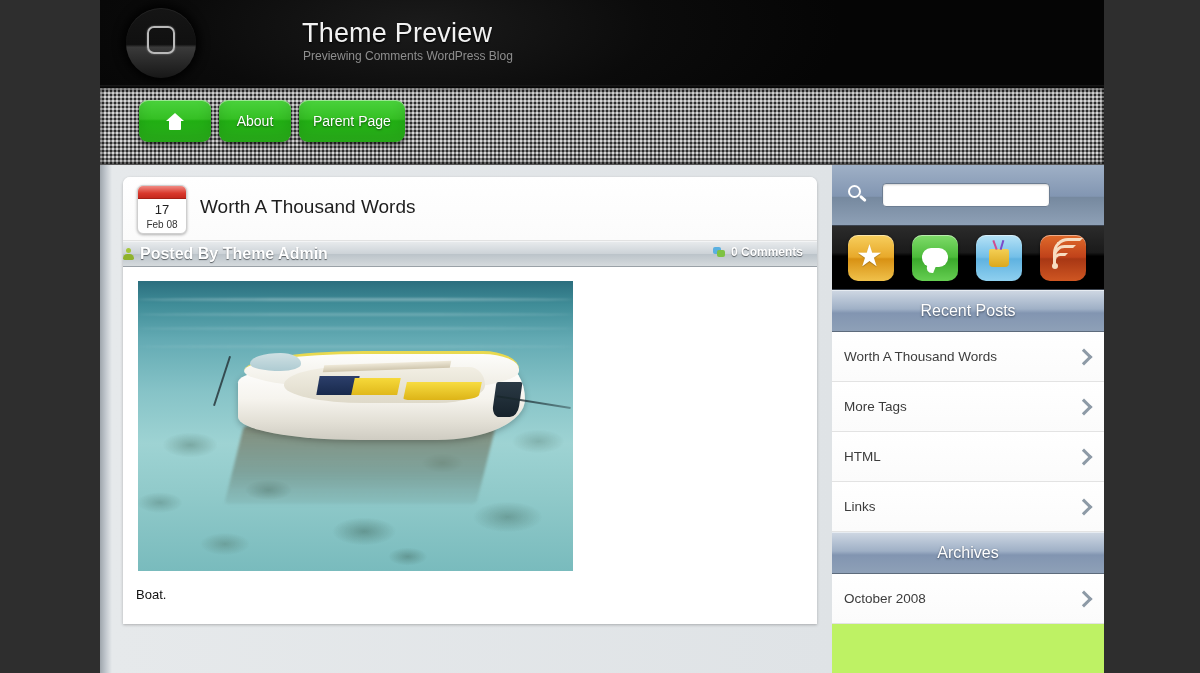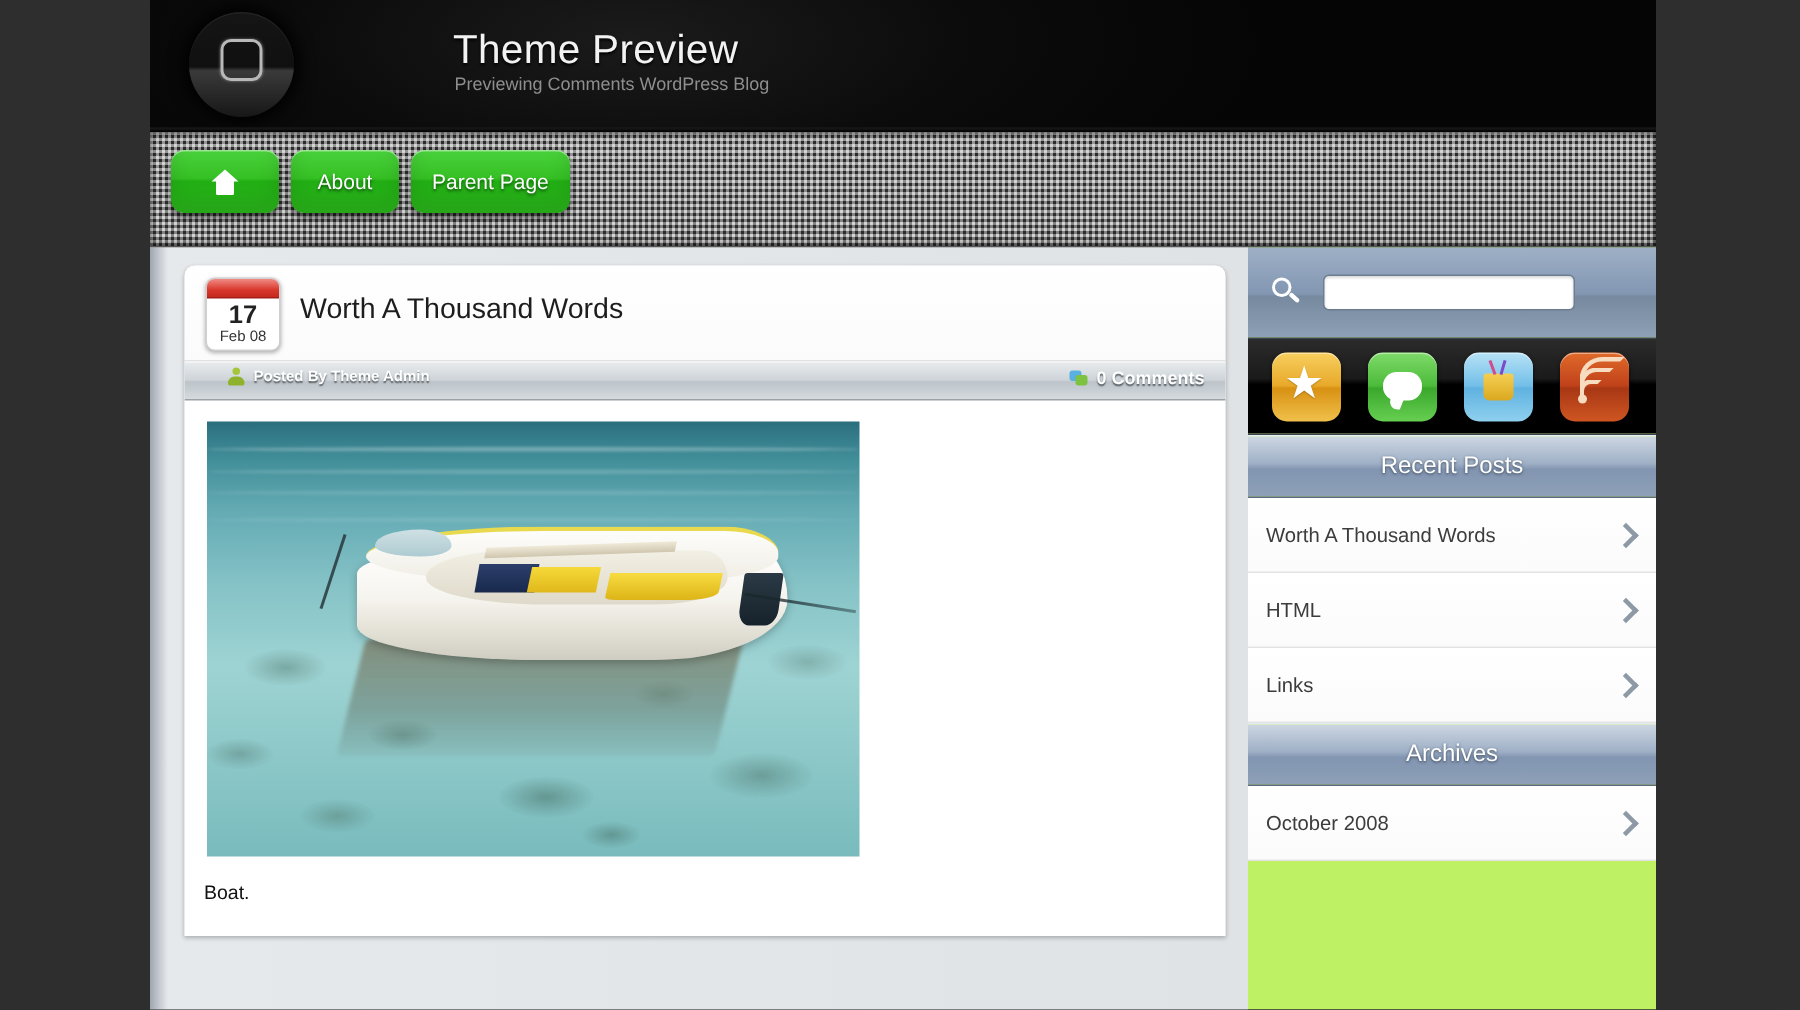--- a/index.html
+++ b/index.html
@@ -83,20 +83,21 @@
     background-size: 4px 4px, 4px 4px, 100% 100%;
     box-shadow: inset 0 2px 4px rgba(0,0,0,.45), inset 0 -2px 4px rgba(0,0,0,.35);
     border-bottom: 1px solid #555;
   }
   .nav-items {
     position: absolute;
     left: 14px; top: 12px;
     display: flex;
     align-items: center;
     gap: 8px;
+    padding-left: 25px;
   }
   .nav-btn {
     position: relative;
     display: flex;
     align-items: center;
     justify-content: center;
     height: 42px;
     min-width: 44px;
     padding: 0 14px;
     border-radius: 9px;
@@ -170,22 +171,22 @@
     box-shadow: 0 1px 3px rgba(0,0,0,.3);
     overflow:hidden;
     text-align:center;
   }
   .cal-top {
     height: 12px;
     background: linear-gradient(to bottom,#f08b84,#d9382c 60%,#c5281d);
     border-bottom:1px solid #a51f16;
   }
   .cal-day {
-    font-size: 17px;
-    font-weight: bold;
+    font-size: 13px;
+    font-weight: normal;
     color:#222;
     line-height: 18px;
     padding-top:2px;
   }
   .cal-mon {
     font-size: 10px;
     color:#333;
     line-height:11px;
   }
   .post-title {
@@ -196,23 +197,23 @@
     cursor:pointer;
   }
   .post-meta {
     position: relative;
     height: 24px;
     background: linear-gradient(to bottom,#e7eaec 0%,#cdd3d8 48%,#bcc4ca 52%,#d5dadd 100%);
     border-top: 1px solid #f3f4f5;
     border-bottom: 1px solid #9aa1a7;
   }
   .meta-left {
-    position:absolute; left: 29px; top: 3px;
+    position:absolute; left: 0; top: 3px;
     display:flex; align-items:center; gap:6px;
-    font-size: 10px; font-weight: bold; color:#fff;
+    font-size: 16px; font-weight: bold; color:#fff;
     text-shadow: 0 1px 1px rgba(80,85,90,.95);
   }
   .meta-right {
     position:absolute; right: 14px; top: 3px;
     display:flex; align-items:center; gap:6px;
     font-size: 12px; font-weight: bold; color:#fff;
     text-shadow: 0 1px 1px rgba(80,85,90,.95);
     cursor:pointer;
   }
   .ico-user{
@@ -587,20 +588,24 @@
           </div>
         </div>
 
         <div class="sb-head">Recent Posts</div>
         <div class="sb-list">
           <div class="sb-item">
             <span>Worth A Thousand Words</span>
             <span class="chev"></span>
           </div>
           <div class="sb-item">
+            <span>More Tags</span>
+            <span class="chev"></span>
+          </div>
+          <div class="sb-item">
             <span>HTML</span>
             <span class="chev"></span>
           </div>
           <div class="sb-item">
             <span>Links</span>
             <span class="chev"></span>
           </div>
         </div>
 
         <div class="sb-head">Archives</div>

